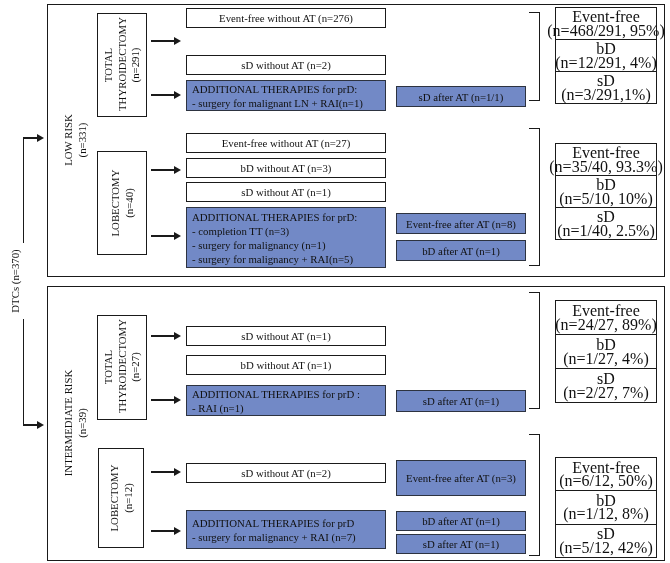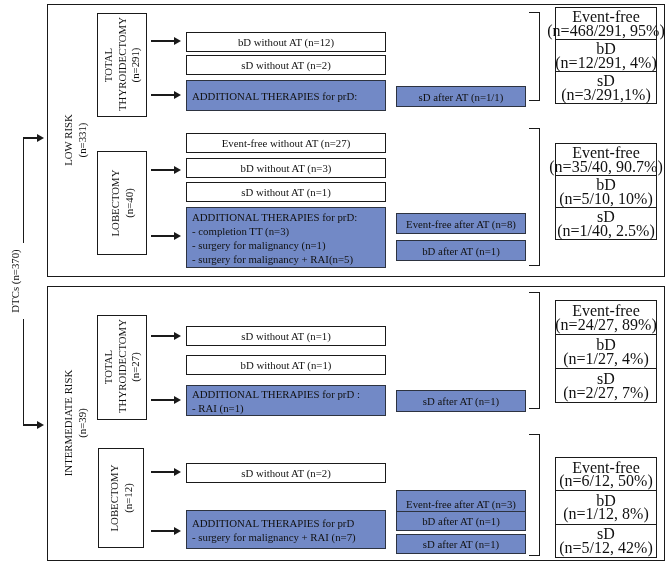--- a/index.html
+++ b/index.html
@@ -70,25 +70,26 @@
   </div>
 
   <div class="surgbox" style="left:97px;top:13px;width:50px;height:104px"></div>
   <div class="vtext" style="left:122px;top:65px;width:92px">
     <div class="l1">TOTAL THYROIDECTOMY</div>
     <div class="l2">(n=291)</div>
   </div>
   <div class="arrow" style="left:151px;top:36.5px"></div>
   <div class="arrow" style="left:151px;top:90.5px"></div>
 
-  <div class="row" style="top:32px">bD without AT (n=12)</div>
+  <div class="row" style="top:8px">Event-free without AT (n=276)</div>
   <div class="row" style="top:55px">sD without AT (n=2)</div>
 
   <div class="addbox" style="top:80px;height:31px">
     <div>ADDITIONAL THERAPIES for prD:</div>
+    <div>- surgery for malignant LN + RAI(n=1)</div>
   </div>
   <div class="afterbox" style="top:86px">sD after AT (n=1/1)</div>
 
   <div class="bracket" style="left:529px;top:12px;height:89px"></div>
   <div class="summary" style="top:7px;height:97px">
     <div class="sumcell">
       <div>Event-free</div>
       <div>(n=468/291, 95%)</div>
     </div>
     <div class="sumcell">
@@ -119,21 +120,21 @@
     <div>- surgery for malignancy (n=1)</div>
     <div>- surgery for malignancy + RAI(n=5)</div>
   </div>
   <div class="afterbox" style="top:213px">Event-free after AT (n=8)</div>
   <div class="afterbox" style="top:240px">bD after AT (n=1)</div>
 
   <div class="bracket" style="left:529px;top:128px;height:138px"></div>
   <div class="summary" style="top:143px;height:97px">
     <div class="sumcell">
       <div>Event-free</div>
-      <div>(n=35/40, 90.7%)</div>
+      <div>(n=35/40, 93.3%)</div>
     </div>
     <div class="sumcell">
       <div>bD</div>
       <div>(n=5/10, 10%)</div>
     </div>
     <div class="sumcell">
       <div>sD</div>
       <div>(n=1/40, 2.5%)</div>
     </div>
   </div>
@@ -184,21 +185,21 @@
   </div>
   <div class="arrow" style="left:151px;top:467.5px"></div>
   <div class="arrow" style="left:151px;top:526.5px"></div>
 
   <div class="row" style="top:463px">sD without AT (n=2)</div>
 
   <div class="addbox" style="top:510px;height:39px">
     <div>ADDITIONAL THERAPIES for prD</div>
     <div>- surgery for malignancy + RAI (n=7)</div>
   </div>
-  <div class="afterbox" style="top:490px;height:28px">Event-free after AT (n=3)</div>
+  <div class="afterbox" style="top:460px;height:36px">Event-free after AT (n=3)</div>
   <div class="afterbox" style="top:511px;height:20px">bD after AT (n=1)</div>
   <div class="afterbox" style="top:534px;height:20px">sD after AT (n=1)</div>
 
   <div class="bracket" style="left:529px;top:434px;height:122px"></div>
   <div class="summary" style="top:457px;height:101px">
     <div class="sumcell">
       <div>Event-free</div>
       <div>(n=6/12, 50%)</div>
     </div>
     <div class="sumcell">

